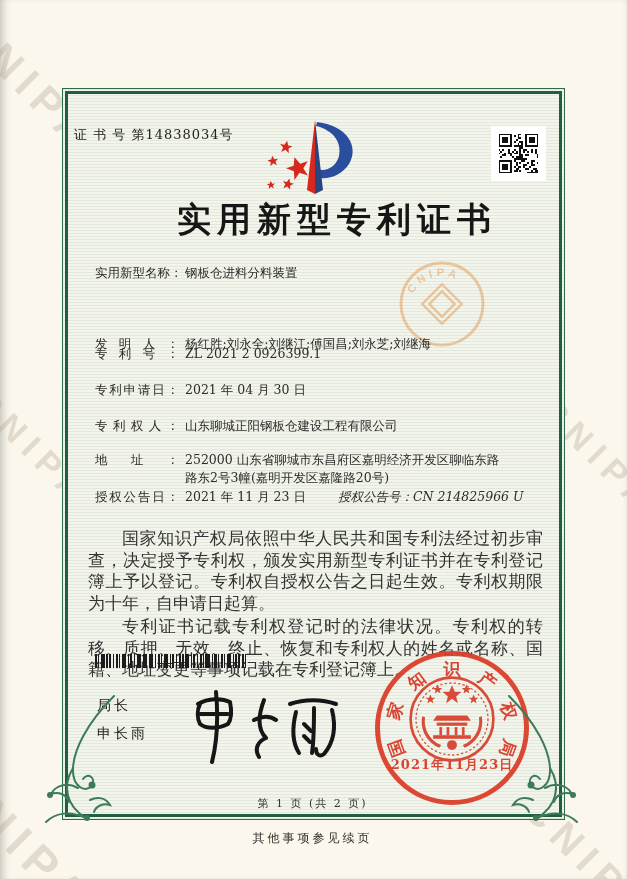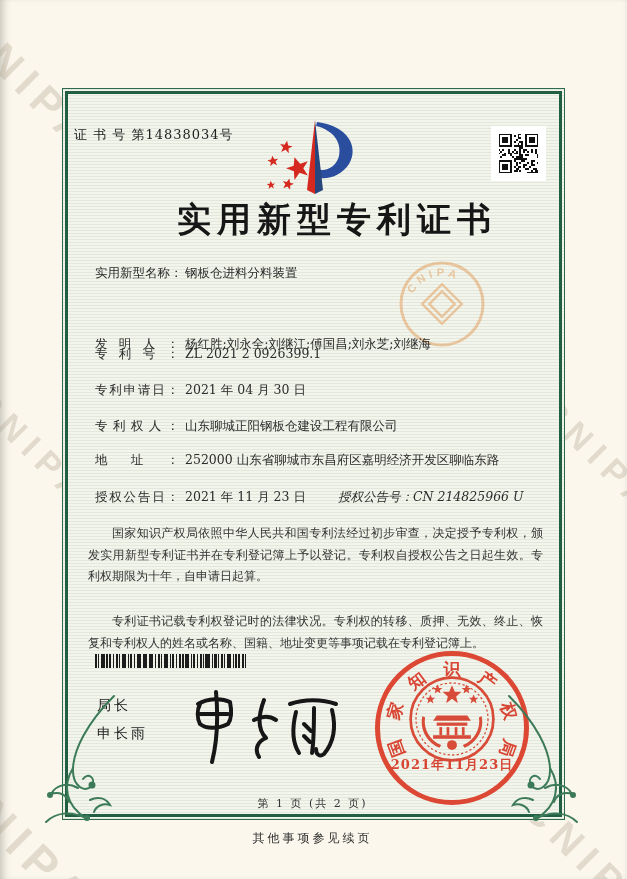--- a/index.html
+++ b/index.html
@@ -44,21 +44,21 @@
   }
   .row{position:absolute; left:95px; font-size:12.5px; color:#2b2b2b; white-space:nowrap;}
   .lbl{display:inline-block; width:84px; text-align:justify; text-align-last:justify; vertical-align:top;}
   .val{margin-left:6px;}
   .r-name{top:265px;} .r-inv{top:311px;margin-top:25px;} .r-pno{top:346px;}
   .r-fdate{top:382px;} .r-patentee{top:418px;} .r-addr{top:452px;}
   .addr2{position:absolute; left:185px; top:470px; font-size:12.5px;}
   .r-grant{top:489px;}
   .pair2{margin-left:28px;font-style:italic;}
   .para{
-    position:absolute; left:88px; width:455px; font-size:12px; line-height:21.5px;
+    position:absolute; left:88px; width:455px; font-size:17px; line-height:21.5px;
     text-align:justify; text-indent:2em; color:#333;
   }
   .para1{top:511px;} .para2{top:599px;}
   
   .barcode{
     position:absolute; left:95px; top:654px; width:153px; height:14px;
     background:
       repeating-linear-gradient(90deg,#1c1c1c 0 1px, transparent 1px 3px),
       repeating-linear-gradient(90deg,#1c1c1c 0 2px, transparent 2px 7px),
       repeating-linear-gradient(90deg,#1c1c1c 0 1px, transparent 1px 11px);
@@ -167,20 +167,21 @@
     </div>
     <div class="row r-fdate">
       <span class="lbl">专利申请日：</span><span class="val">2021 年 04 月 30 日</span>
     </div>
     <div class="row r-patentee">
       <span class="lbl">专利权人：</span><span class="val">山东聊城正阳钢板仓建设工程有限公司</span>
     </div>
     <div class="row r-addr">
       <span class="lbl">地址：</span><span class="val">252000 山东省聊城市东昌府区嘉明经济开发区聊临东路</span>
     </div>
+    <div class="addr2">路东2号3幢(嘉明开发区嘉隆路20号)</div>
     <div class="row r-grant">
       <span class="lbl">授权公告日：</span><span class="val">2021 年 11 月 23 日</span>
       <span class="pair2">
         <span>授权公告号：</span><span>CN 214825966 U</span>
       </span>
     </div>
 
     <p class="para para1">国家知识产权局依照中华人民共和国专利法经过初步审查，决定授予专利权，颁发实用新型专利证书并在专利登记簿上予以登记。专利权自授权公告之日起生效。专利权期限为十年，自申请日起算。</p>
     <p class="para para2">专利证书记载专利权登记时的法律状况。专利权的转移、质押、无效、终止、恢复和专利权人的姓名或名称、国籍、地址变更等事项记载在专利登记簿上。</p>
 

